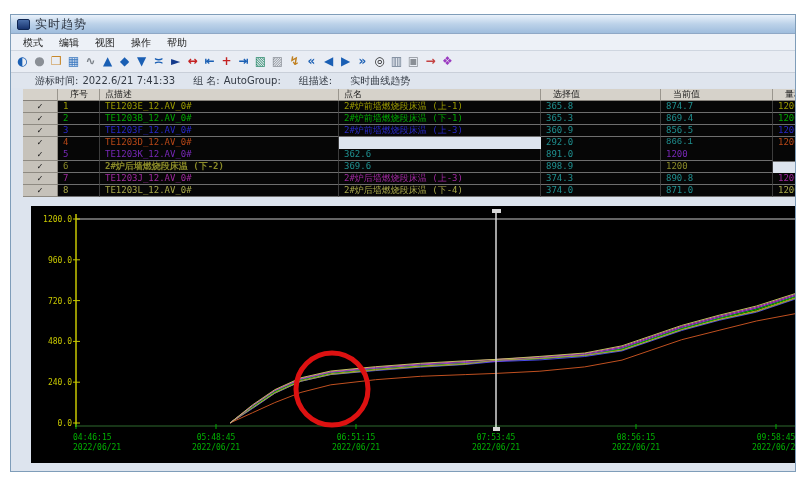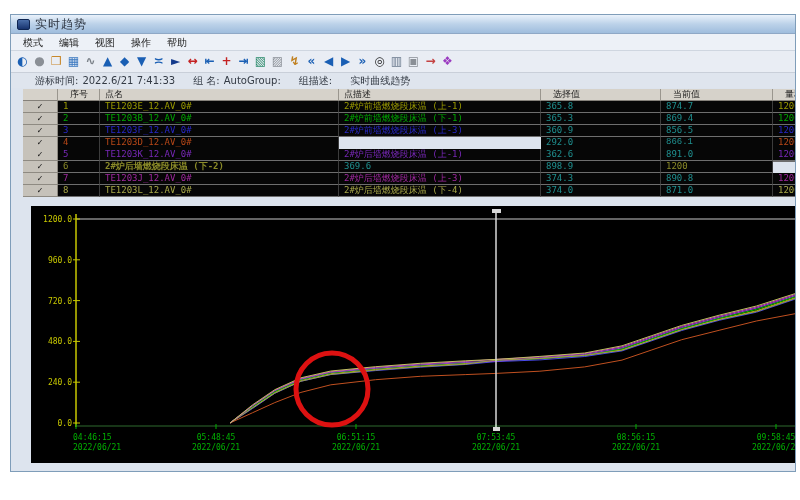--- a/index.html
+++ b/index.html
@@ -92,22 +92,22 @@
       <span class="gap"></span>
       <span>组描述:</span>
       <span class="gap"></span>
       <span>实时曲线趋势</span>
     </div>
 
     <div class="tablewrap" id="tagtable">
         <div class="trow">
           <div class="hcell"></div>
           <div class="hcell" style="padding-left: 12px;">序号</div>
+          <div class="hcell">点描述</div>
           <div class="hcell">点名</div>
-          <div class="hcell">点描述</div>
           <div class="hcell" style="padding-left: 12px;">选择值</div>
           <div class="hcell" style="padding-left: 12px;">当前值</div>
           <div class="hcell" style="padding-left: 12px;">量程</div>
         </div>
         <div class="trow">
           <div class="ccell">✓</div>
           <div class="dcell" style="color: rgb(154, 154, 0);">1</div>
           <div class="dcell" style="color: rgb(154, 154, 0);">TE1203E_12.AV_0#</div>
           <div class="dcell" style="color: rgb(154, 154, 0);">2#炉前墙燃烧段床温 (上-1)</div>
           <div class="dcell" style="color: rgb(31, 143, 143);">365.8</div>
@@ -138,21 +138,20 @@
           <div class="dcell" style="color: rgb(184, 72, 24);">TE1203D_12.AV_0#</div>
           <div class="dcell" style="color: rgb(184, 72, 24); margin-top: 24px;">2#炉前墙燃烧段床温 (下-3)</div>
           <div class="dcell" style="color: rgb(31, 143, 143);">292.0</div>
           <div class="dcell" style="color: rgb(31, 143, 143); font-family: Liberation Mono, monospace;">866.1</div>
           <div class="dcell" style="color: rgb(184, 72, 24);">1200</div>
         </div>
         <div class="trow">
           <div class="ccell">✓</div>
           <div class="dcell" style="color: rgb(120, 40, 184);">5</div>
           <div class="dcell" style="color: rgb(120, 40, 184);">TE1203K_12.AV_0#</div>
-          <div class="dcell" style="color: rgb(120, 40, 184);">2#炉后墙燃烧段床温 (上-1)</div>
           <div class="dcell" style="color: rgb(31, 143, 143);">362.6</div>
           <div class="dcell" style="color: rgb(31, 143, 143);">891.0</div>
           <div class="dcell" style="color: rgb(120, 40, 184);">1200</div>
         </div>
         <div class="trow">
           <div class="ccell">✓</div>
           <div class="dcell" style="color: rgb(138, 138, 40);">6</div>
           <div class="dcell" style="color: rgb(138, 138, 40); font-weight: bold;">2#炉后墙燃烧段床温 (下-2)</div>
           <div class="dcell" style="color: rgb(31, 143, 143);">369.6</div>
           <div class="dcell" style="color: rgb(31, 143, 143);">898.9</div>

